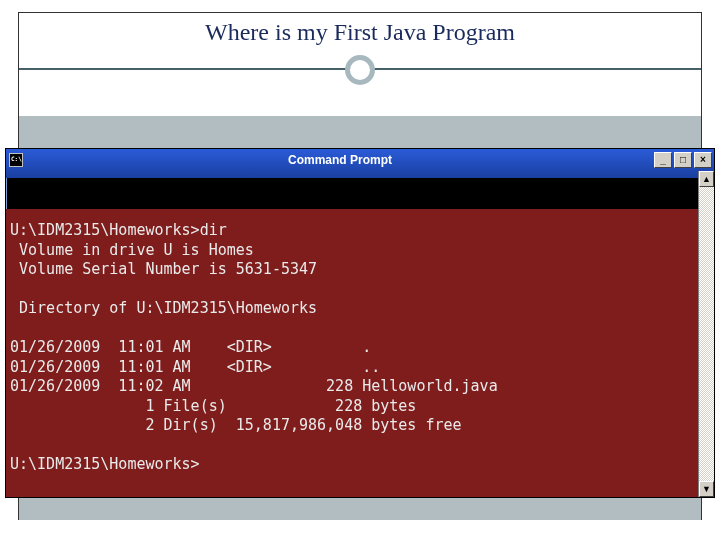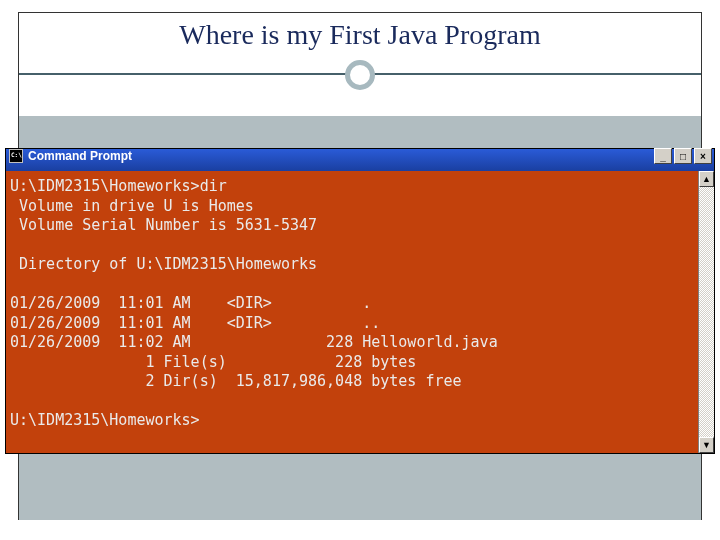--- a/index.html
+++ b/index.html
@@ -16,21 +16,21 @@
       left: 18px;
       right: 18px;
       top: 12px;
       bottom: 20px;
       border: 1px solid #333;
     }
     .title-box {
       text-align: center;
       padding: 4px 0 8px;
       color: #1a2a5c;
-      font-size: 28px;
+      font-size: 24px;
       line-height: 1.25;
     }
     .divider-wrap {
       position: relative;
       height: 36px;
       margin-top: 0;
     }
     .divider-line {
       position: absolute;
       top: 13px; left: 0; right: 0;
@@ -54,29 +54,30 @@
     }
     .cmd-window {
       position: absolute;
       left: 5px; right: 5px;
       top: 148px;
       border: 1px solid #000;
       background: #000;
       box-shadow: 0 0 0 1px #7aa0d8 inset;
     }
     .titlebar {
-      height: 22px;
+      height: 29px;
       background: linear-gradient(#2a5bd7, #1a3fa0);
       display: flex;
       align-items: center;
       padding: 0 2px 8px 3px;
       color: #fff;
       font-family: Tahoma, sans-serif;
       font-size: 12px;
       font-weight: bold;
+      text-align: center;
     }
     .titlebar-icon {
       width: 14px; height: 14px;
       background: #000;
       border: 1px solid #c0c0c0;
       margin-right: 5px;
       position: relative;
     }
     .titlebar-icon::after {
       content: "C:\\";
@@ -97,28 +98,29 @@
       display: flex;
       align-items: center;
       justify-content: center;
       font-size: 10px;
       font-family: Arial, sans-serif;
       font-weight: bold;
       color: #000;
       cursor: pointer;
     }
     .terminal {
-      background: #c2410c;
+      background: #7f1d1d;
       color: #eaeaea;
       font-family: "Lucida Console", Consolas, monospace;
       font-size: 15px;
       line-height: 1.3;
-      padding: 6px 4px 22px;
+      padding: 12px 4px 22px;
       white-space: pre;
       min-height: 260px;
+      margin-top: 31px;
     }
     .scrollbar {
       position: absolute;
       right: 0; top: 22px; bottom: 0;
       width: 16px;
       background: #d4d0c8;
       border-left: 1px solid #808080;
     }
     .scrollbtn {
       height: 16px;

